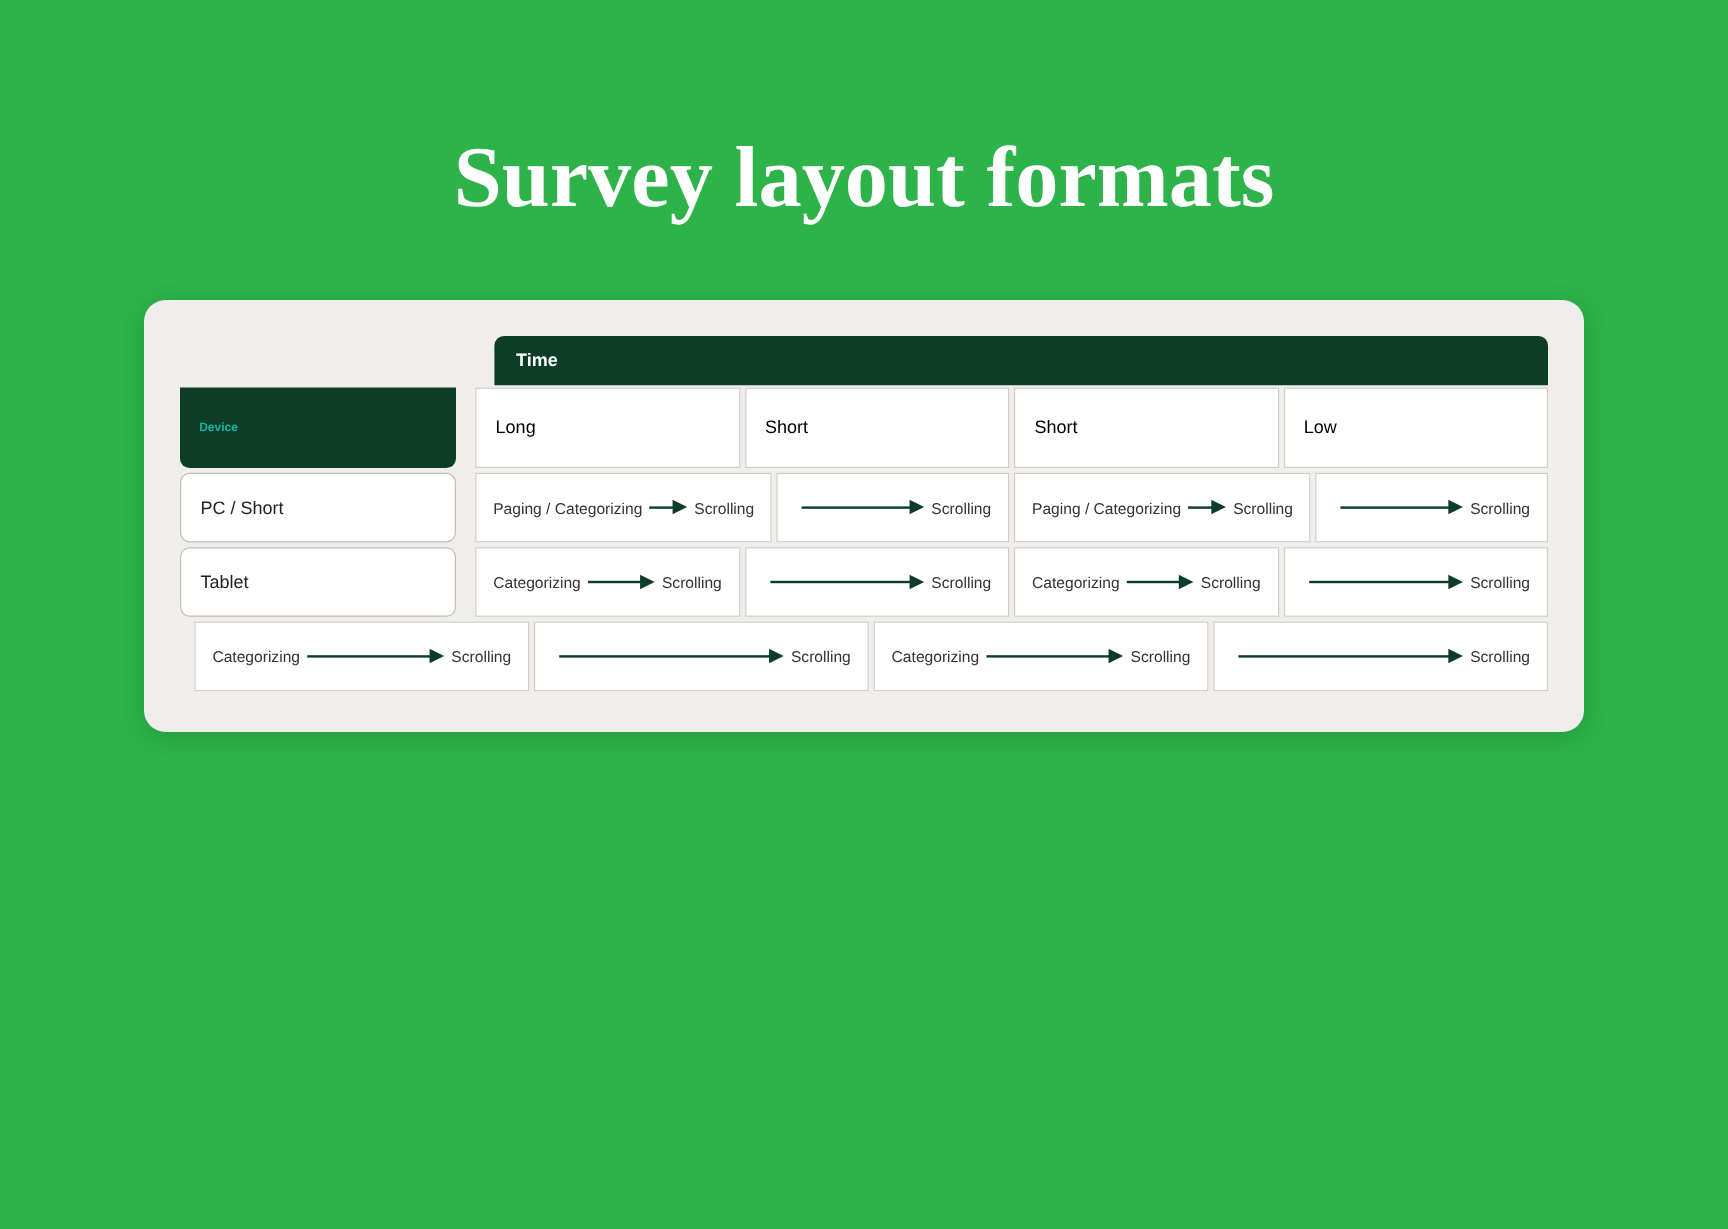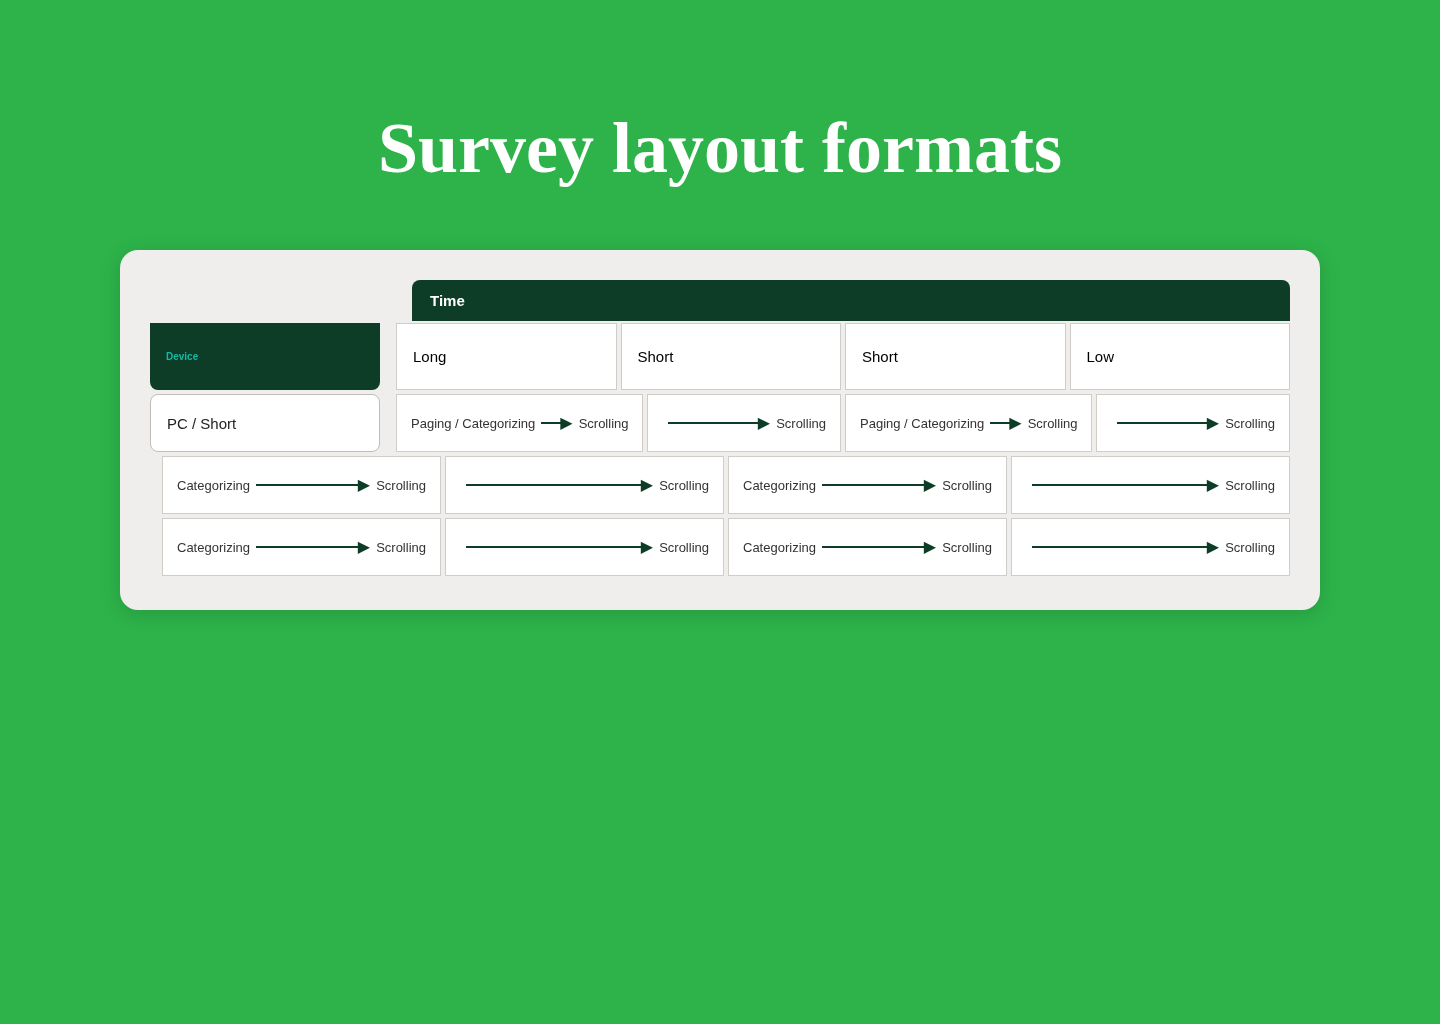--- a/index.html
+++ b/index.html
@@ -100,20 +100,21 @@
           <div style="background-color: rgb(255, 255, 255); border: 1px solid rgb(208, 205, 201); padding: 10px 14px; display: flex; align-items: center; gap: 0px; min-height: 58px; flex: 1 1 0%;">
             <div style="display: flex; align-items: center; flex: 1 1 0%; margin: 0px 6px;">
               <div style="height: 2px; background-color: rgb(13, 61, 38); flex: 1 1 0%; min-width: 20px;"></div>
               <span style="color: rgb(13, 61, 38); font-size: 16px; margin-left: -1px; line-height: 1;">▶</span>
             </div>
             <span style="font-family: Arial, sans-serif; font-size: 13px; color: rgb(51, 51, 51); white-space: nowrap; flex-shrink: 0;">Scrolling</span>
           </div>
         </div>
       </div>
       <div style="display: flex; gap: 4px; margin-bottom: 4px;">
+        <div style="width: 230px; flex-shrink: 0; background-color: rgb(255, 255, 255); border: 1.5px solid rgb(192, 189, 185); border-radius: 8px; color: rgb(34, 34, 34); font-family: Arial, sans-serif; font-size: 15px; padding: 12px 16px; display: flex; align-items: center; min-height: 58px;">Tablet</div>
         <div style="flex: 1 1 0%; display: grid; grid-template-columns: 1fr 1fr; gap: 4px; margin-left: 12px;">
           <div style="background-color: rgb(255, 255, 255); border: 1px solid rgb(208, 205, 201); padding: 10px 14px; display: flex; align-items: center; gap: 0px; min-height: 58px; flex: 1 1 0%;">
             <span style="font-family: Arial, sans-serif; font-size: 13px; color: rgb(51, 51, 51); white-space: nowrap; flex-shrink: 0;">Categorizing</span>
             <div style="display: flex; align-items: center; flex: 1 1 0%; margin: 0px 6px;">
               <div style="height: 2px; background-color: rgb(13, 61, 38); flex: 1 1 0%; min-width: 20px;"></div>
               <span style="color: rgb(13, 61, 38); font-size: 16px; margin-left: -1px; line-height: 1;">▶</span>
             </div>
             <span style="font-family: Arial, sans-serif; font-size: 13px; color: rgb(51, 51, 51); white-space: nowrap; flex-shrink: 0;">Scrolling</span>
           </div>
           <div style="background-color: rgb(255, 255, 255); border: 1px solid rgb(208, 205, 201); padding: 10px 14px; display: flex; align-items: center; gap: 0px; min-height: 58px; flex: 1 1 0%;">

